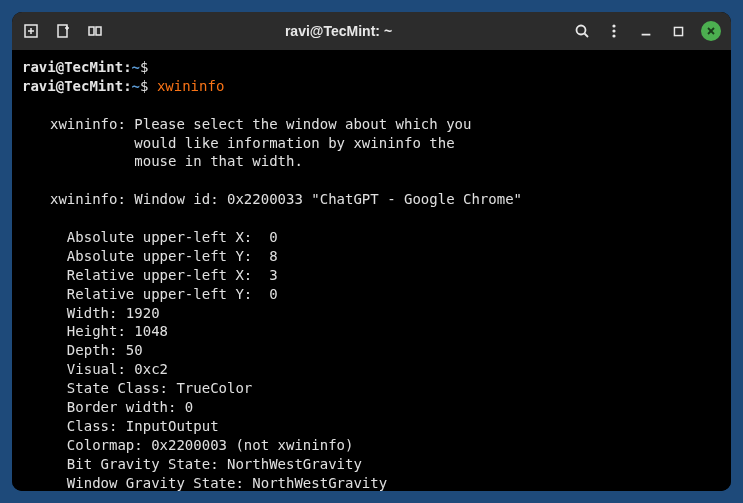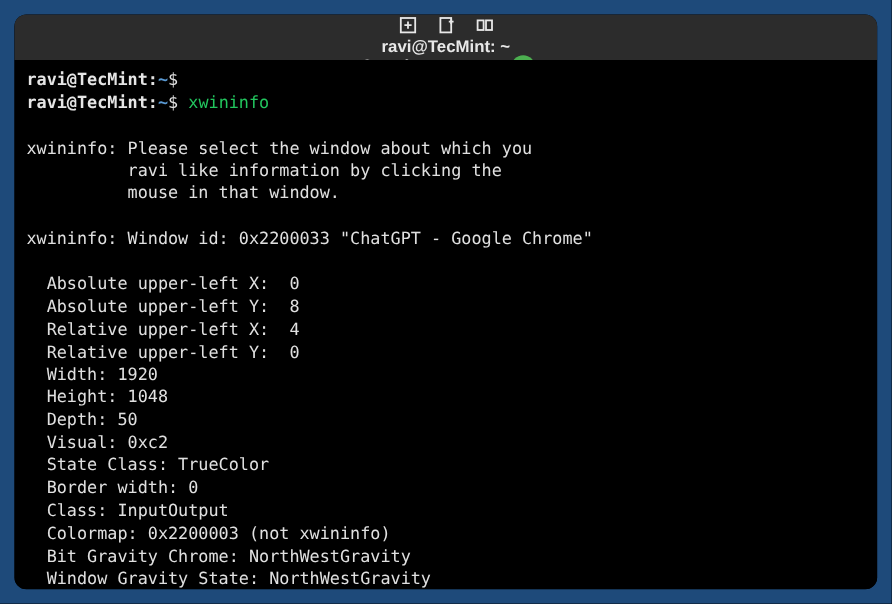--- a/index.html
+++ b/index.html
@@ -19,21 +19,20 @@
       display: flex;
       flex-direction: column;
     }
     .titlebar {
       background: #2c2c2c;
       height: 38px;
       display: flex;
       align-items: center;
       padding: 0 10px;
       color: #e8e8e8;
-      flex-direction: column;
     }
     .titlebar-left {
       display: flex;
       gap: 14px;
       align-items: center;
     }
     .titlebar-title {
       flex: 1;
       text-align: center;
       font-size: 14px;
@@ -72,22 +71,22 @@
       color: #e0e0e0;
       font-size: 14px;
       line-height: 1.35;
       white-space: pre;
       overflow: hidden;
     }
     .prompt-user { color: #e5e5e5; font-weight: bold; }
     .prompt-sep { color: #e0e0e0; font-weight: bold; }
     .prompt-path { color: #5b9bd5; font-weight: bold; }
     .prompt-dollar { color: #e0e0e0; }
-    .cmd { color: #22c55e; }
-    .out { color: #e0e0e0; }
+    .cmd { color: #f97316; }
+    .out { color: #e0e0e0; margin-left: 28px; }
   </style>
 </head>
 <body>
 
 <div class="window">
   <div class="titlebar">
     <div class="titlebar-left">
       <span class="icon-btn">
         <svg viewBox="0 0 16 16" width="16" height="16" fill="none" stroke="currentColor" stroke-width="1.5">
             <rect x="2" y="2" width="12" height="12"></rect>
@@ -140,33 +139,33 @@
             <line x1="8" y1="2" x2="2" y2="8"></line>
           </svg>
       </span>
     </div>
   </div>
 
   <div class="terminal"><span class="prompt-user">ravi@TecMint</span><span class="prompt-sep">:</span><span class="prompt-path">~</span><span class="prompt-dollar">$</span> <span class="cmd"></span>
 <span class="prompt-user">ravi@TecMint</span><span class="prompt-sep">:</span><span class="prompt-path">~</span><span class="prompt-dollar">$</span> <span class="cmd">xwininfo</span>
 
 <span class="out">xwininfo: Please select the window about which you</span>
-<span class="out">          ravi like information by clicking the</span>
-<span class="out">          mouse in that window.</span>
+<span class="out">          would like information by xwininfo the</span>
+<span class="out">          mouse in that width.</span>
 
 <span class="out">xwininfo: Window id: 0x2200033 "ChatGPT - Google Chrome"</span>
 
 <span class="out">  Absolute upper-left X:  0</span>
 <span class="out">  Absolute upper-left Y:  8</span>
-<span class="out">  Relative upper-left X:  4</span>
+<span class="out">  Relative upper-left X:  3</span>
 <span class="out">  Relative upper-left Y:  0</span>
 <span class="out">  Width: 1920</span>
 <span class="out">  Height: 1048</span>
 <span class="out">  Depth: 50</span>
 <span class="out">  Visual: 0xc2</span>
 <span class="out">  State Class: TrueColor</span>
 <span class="out">  Border width: 0</span>
 <span class="out">  Class: InputOutput</span>
 <span class="out">  Colormap: 0x2200003 (not xwininfo)</span>
-<span class="out">  Bit Gravity Chrome: NorthWestGravity</span>
+<span class="out">  Bit Gravity State: NorthWestGravity</span>
 <span class="out">  Window Gravity State: NorthWestGravity</span>
 </div>
 </div>
 
 </body></html>

